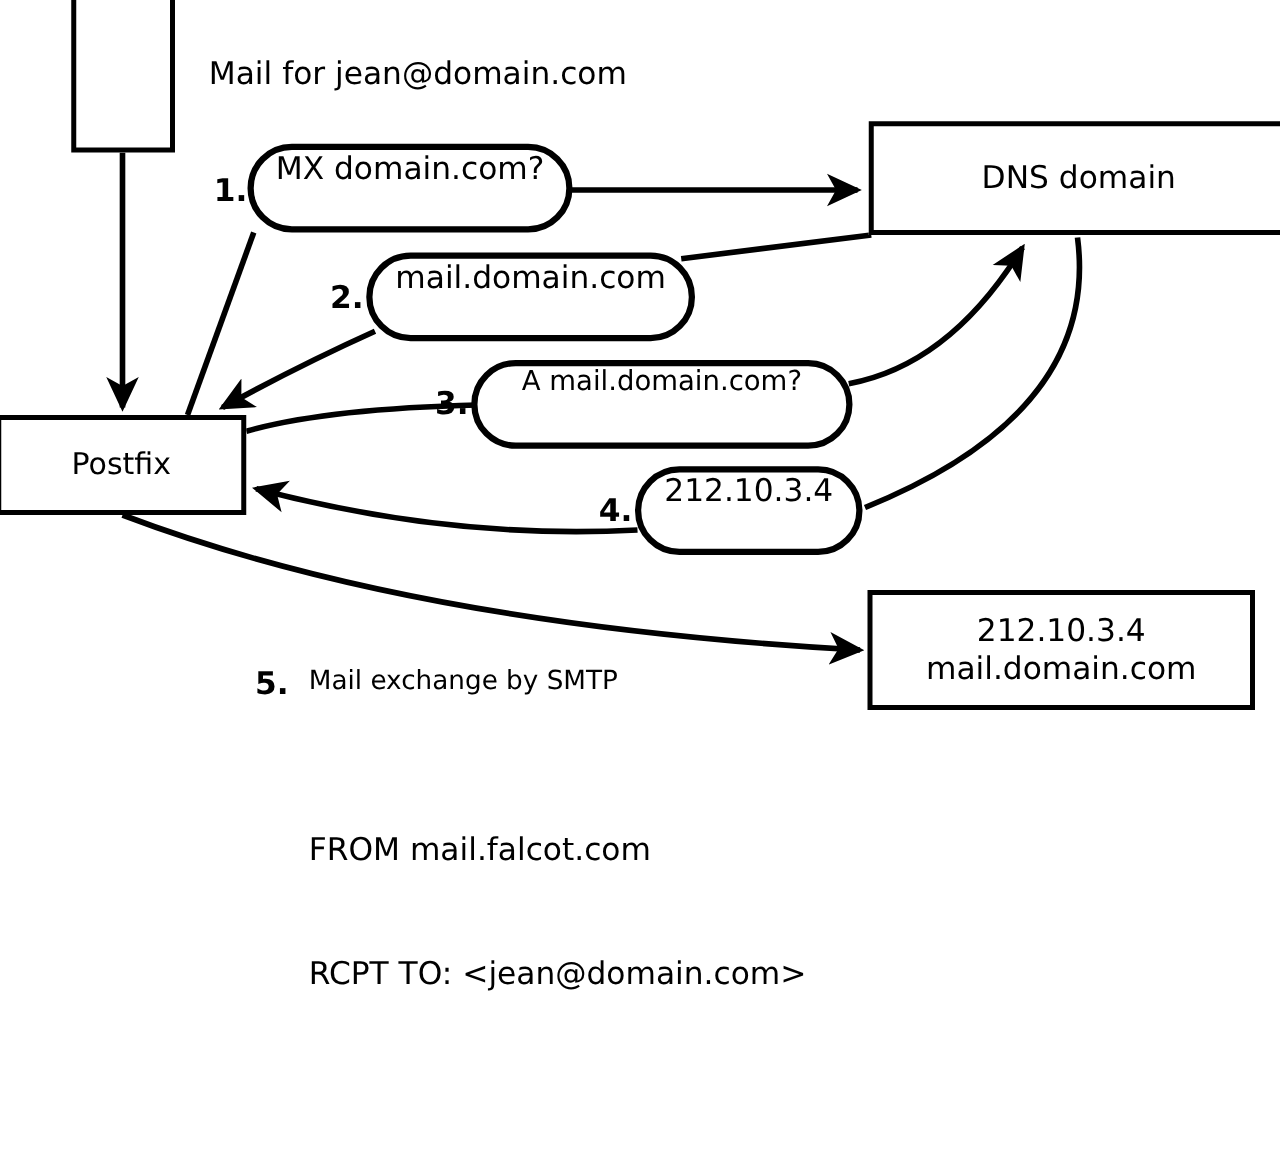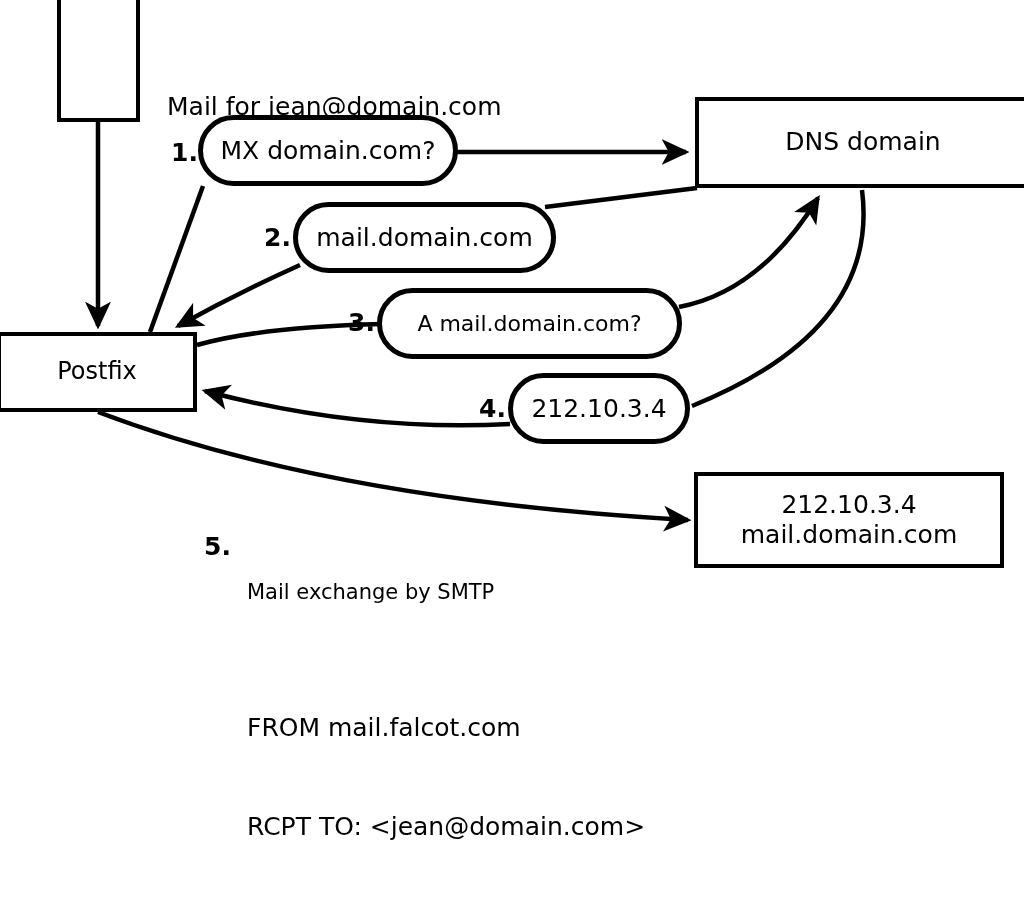--- a/index.html
+++ b/index.html
@@ -40,37 +40,35 @@
     text-align: center;
     line-height: 1.22;
   }
   .bubble {
     position: absolute;
     box-sizing: border-box;
     border: 5px solid #000;
     background: #fff;
     border-radius: 999px;
     display: flex;
-    align-items: center;
     justify-content: center;
     text-align: center;
     z-index: 5;
   }
   .step-num {
     position: absolute;
     font-weight: bold;
     font-size: 25px;
     line-height: 1;
     z-index: 6;
     white-space: nowrap;
   }
   .plain-text {
     position: absolute;
     white-space: pre;
-    margin-top: 48px;
   }
   .transcript-line {
     white-space: pre;
   }
 </style>
 </head>
 <body>
 
 <div id="diagram-root">
 

